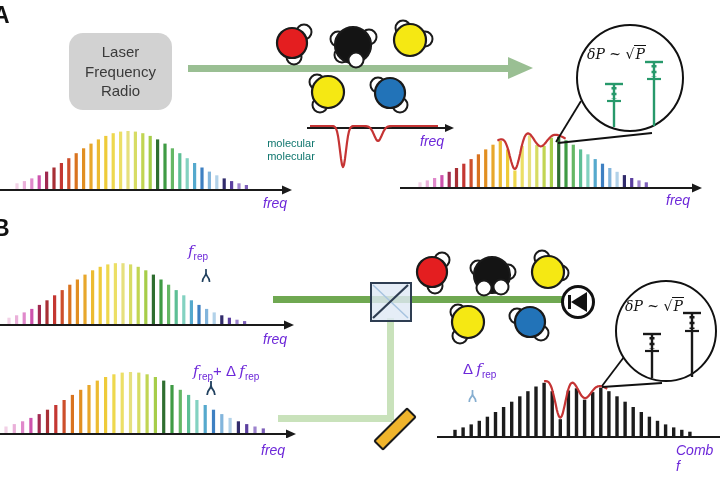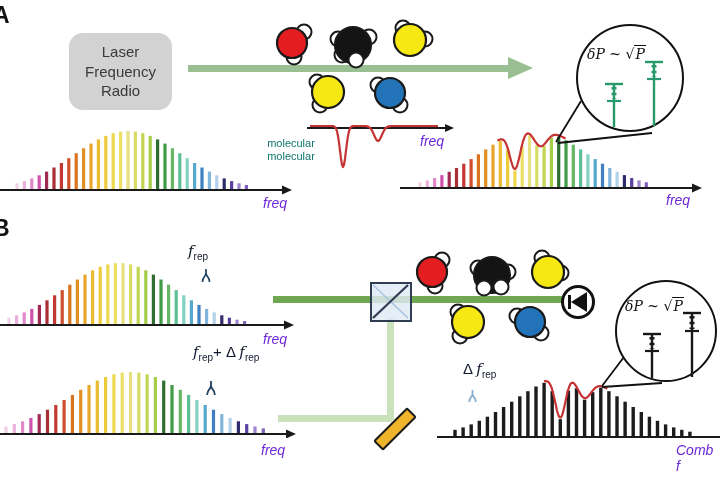--- a/index.html
+++ b/index.html
@@ -29,21 +29,21 @@
   .detector .tri{position:absolute;left:7px;top:4px;width:0;height:0;border-top:10px solid transparent;
                  border-bottom:10px solid transparent;border-right:16px solid #111;}
   .magnifier{position:absolute;border:2.5px solid #111;border-radius:50%;background:#fff;z-index:6;
              box-sizing:border-box;}
   .mag-a{left:576px;top:24px;width:108px;height:108px;}
   .mag-b{left:615px;top:280px;width:102px;height:102px;}
   .formula{position:absolute;font-family:"DejaVu Serif",serif;font-style:italic;font-size:14px;
            white-space:nowrap;color:#111;}
   .formula .rad{border-top:1.6px solid #111;padding:0 1px;}
   .math-label{position:absolute;font-family:"DejaVu Serif",serif;font-size:15px;white-space:nowrap;
-              z-index:7;color:#0f172a;}
+              z-index:7;color:#6d28d9;}
   .math-label i{font-family:"DejaVu Serif",serif;}
   .math-label sub{font-family:"Liberation Sans",sans-serif;font-size:10px;font-style:normal;}
   .math-label .plain{font-family:"Liberation Sans",sans-serif;font-style:normal;}
   .freq-label{position:absolute;font-style:italic;font-size:14px;color:#6d28d9;z-index:7;}
   .text-label{position:absolute;font-size:11px;color:#0f766e;z-index:7;}
   .axis-line{position:absolute;height:2.2px;background:var(--axis-black);z-index:2;}
   .axis-head{position:absolute;width:0;height:0;border-top:4.5px solid transparent;
              border-bottom:4.5px solid transparent;border-left:9px solid var(--axis-black);z-index:2;}
   svg.layer{position:absolute;z-index:1;}
   svg.overlay{position:absolute;z-index:5;}
@@ -117,21 +117,21 @@
     <div class="tri"></div>
   </div>
 
   <span class="math-label" style="left:188px;top:242px;">
     <i>f</i><sub>rep</sub>
   </span>
   <svg class="bracket" style="left:200px;top:269px;color:var(--bracket-navy);" width="12" height="13" viewBox="0 0 12 13">
     <path d="M6 0.5 L6 4 M6 4 C6 8 2.5 7.5 2.5 12.5 M6 4 C6 8 9.5 7.5 9.5 12.5" stroke="currentColor" stroke-width="1.7" fill="none" stroke-linecap="round"></path>
   </svg>
 
-  <span class="math-label" style="left:193px;top:343px;">
+  <span class="math-label" style="left:193px;top:362px;">
     <i>f</i><sub>rep</sub><span class="plain">+ Δ </span><i>f</i><sub>rep</sub>
   </span>
   <svg class="bracket" style="left:204px;top:381px;color:var(--bracket-navy);" width="14" height="14" viewBox="0 0 12 13">
     <path d="M6 0.5 L6 4 M6 4 C6 8 2.5 7.5 2.5 12.5 M6 4 C6 8 9.5 7.5 9.5 12.5" stroke="currentColor" stroke-width="1.7" fill="none" stroke-linecap="round"></path>
   </svg>
 
   <span class="math-label" style="left:463px;top:360px;">
     <span class="plain">Δ </span><i>f</i><sub>rep</sub>
   </span>
   <svg class="bracket" style="left:467px;top:390px;color:var(--bracket-blue);" width="11" height="12" viewBox="0 0 12 13">

